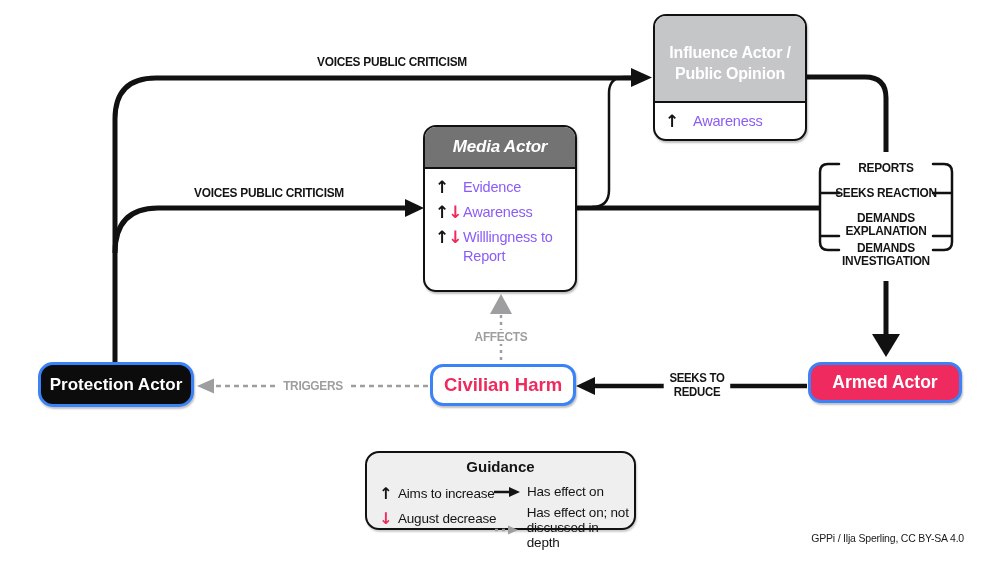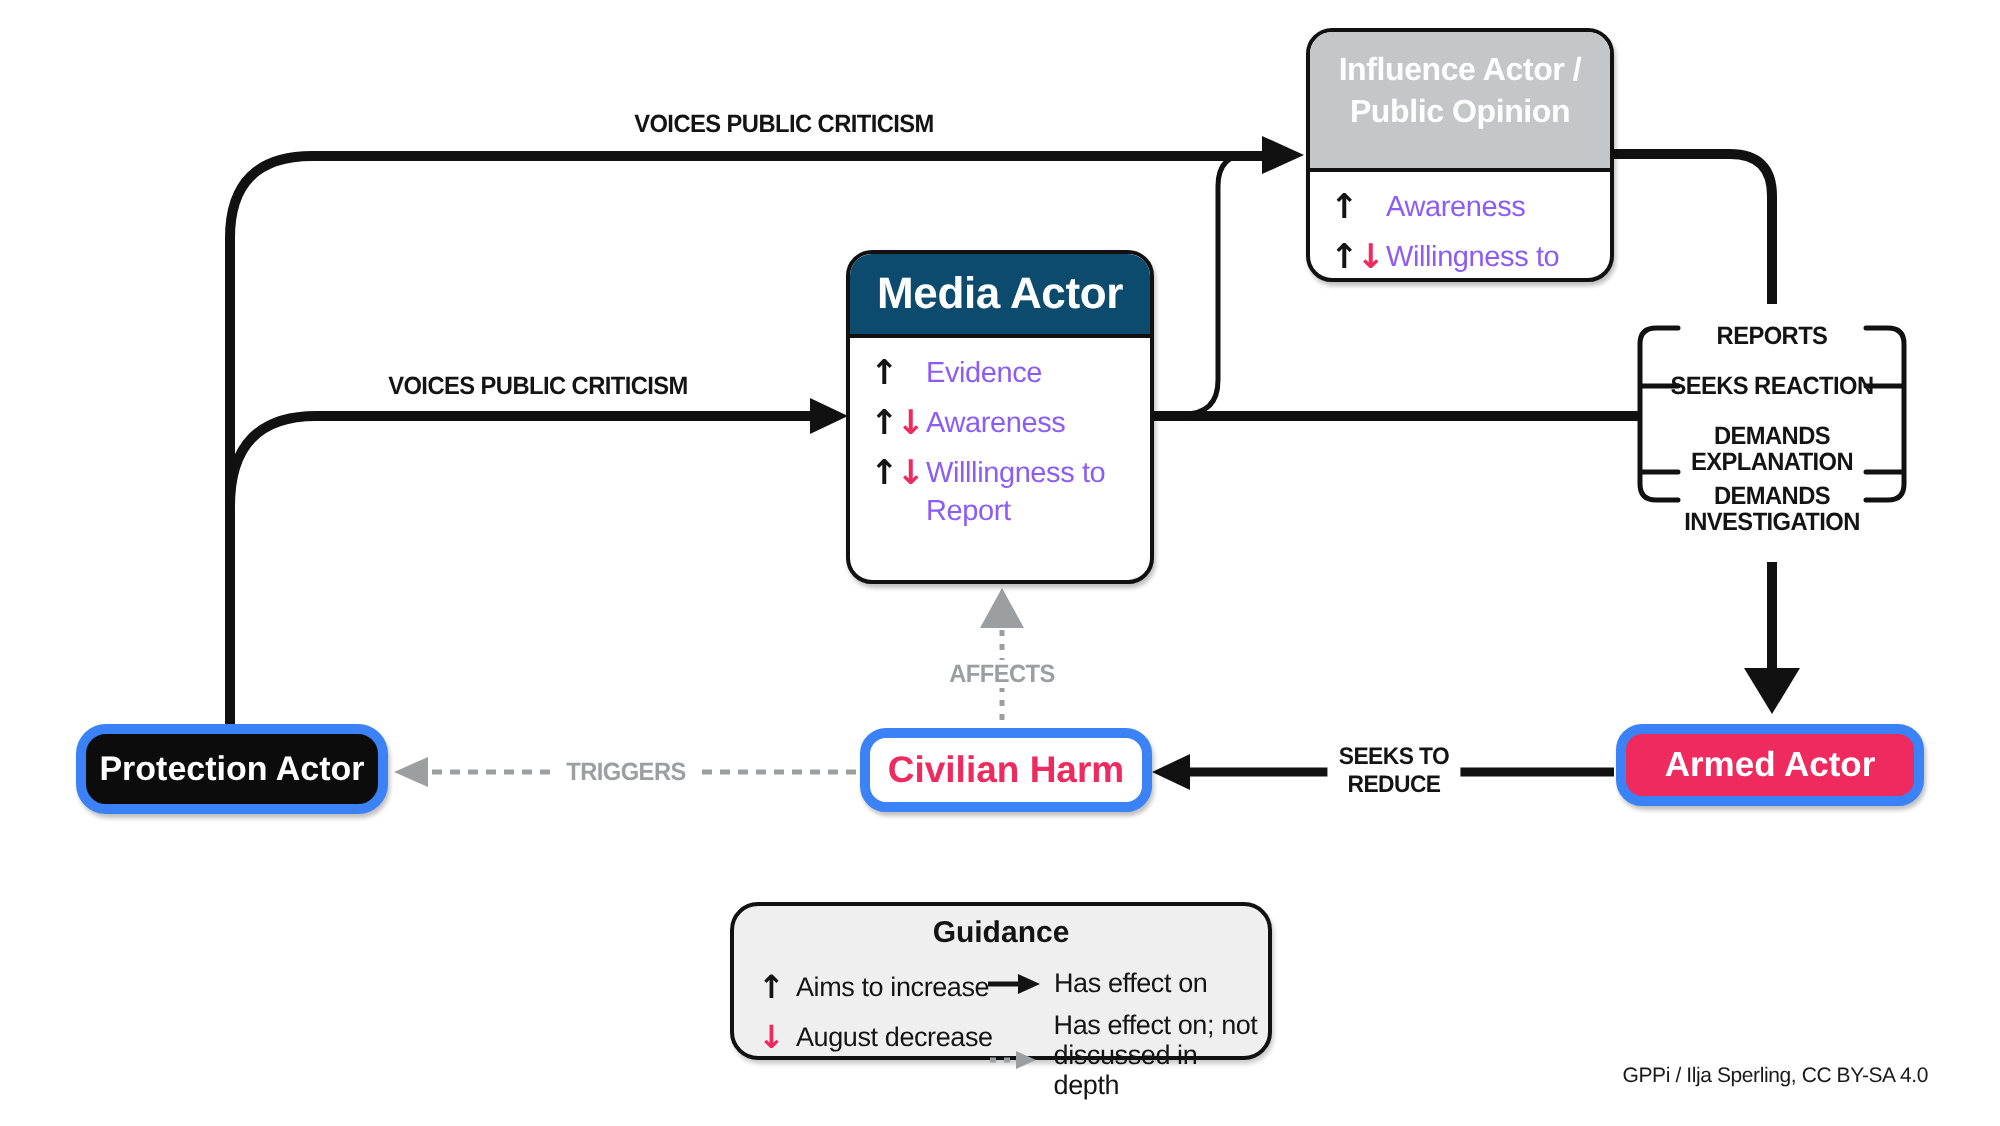--- a/index.html
+++ b/index.html
@@ -3,21 +3,21 @@
 <meta charset="utf-8">
 <style>
   html,body{margin:0;padding:0;background:#fff;}
   #stage{
     position:relative;width:1000px;height:563px;background:#ffffff;overflow:hidden;
     font-family:"Liberation Sans",sans-serif;color:#141414;
   }
   #wires{position:absolute;left:0;top:0;z-index:1;}
   .box{position:absolute;box-sizing:border-box;z-index:2;}
   .pill{
-    border:5px solid #3b82f6;border-radius:15px;display:flex;align-items:center;justify-content:center;
+    border:3px solid #3b82f6;border-radius:15px;display:flex;align-items:center;justify-content:center;
     font-weight:700;box-shadow:1px 2px 2px rgba(0,0,0,.25);
   }
   .panel{
     border:2.5px solid #111;border-radius:13px;background:#fff;overflow:hidden;
     box-shadow:1px 2px 2px rgba(0,0,0,.25);
   }
   .panel .hdr{
     border-bottom:2.5px solid #111;color:#fff;font-weight:700;text-align:center;
     letter-spacing:-0.2px;
   }
@@ -77,38 +77,38 @@
     <polygon points="595,377 595,395 576,386" fill="#111"></polygon>
 
     <path d="M428,386 L214,386" fill="none" stroke="#9C9EA0" stroke-width="2.5" stroke-dasharray="5 4"></path>
     <polygon points="214,378.5 214,393.5 197,386" fill="#9C9EA0"></polygon>
 
     <path d="M501,360 L501,314" fill="none" stroke="#9C9EA0" stroke-width="2.5" stroke-dasharray="3 4"></path>
     <polygon points="490,314 512,314 501,294" fill="#9C9EA0"></polygon>
   </svg>
 
   <div class="box panel" style="left:653px;top:14px;width:154px;height:127px;">
-    <div class="hdr" style="height:59px;background:#C5C6C8;font-size:16px;line-height:21px;padding-top:9px;">
+    <div class="hdr" style="height:59px;background:#C5C6C8;font-size:16px;line-height:21px;padding-top:26px;">
       <div>Influence Actor /</div>
       <div>Public Opinion</div>
     </div>
     <div class="body">
       <div class="node-row">
         <span class="arrs"><span class="arr-up">↑</span></span>
         <span class="row-label">Awareness</span>
       </div>
       <div class="node-row">
         <span class="arrs"><span class="arr-up">↑</span><span class="arr-down">↓</span></span>
         <span class="row-label">Willingness to Act</span>
       </div>
     </div>
   </div>
 
   <div class="box panel" style="left:423px;top:125px;width:154px;height:167px;">
-    <div class="hdr" style="height:40px;background:#0c4a6e;font-size:22px;line-height:40px;">Media Actor</div>
+    <div class="hdr" style="height:40px;background:#737373;font-size:17px;line-height:40px;font-style:italic;">Media Actor</div>
     <div class="body">
       <div class="node-row">
         <span class="arrs"><span class="arr-up">↑</span></span>
         <span class="row-label">Evidence</span>
       </div>
       <div class="node-row">
         <span class="arrs"><span class="arr-up">↑</span><span class="arr-down">↓</span></span>
         <span class="row-label">Awareness</span>
       </div>
       <div class="node-row">

